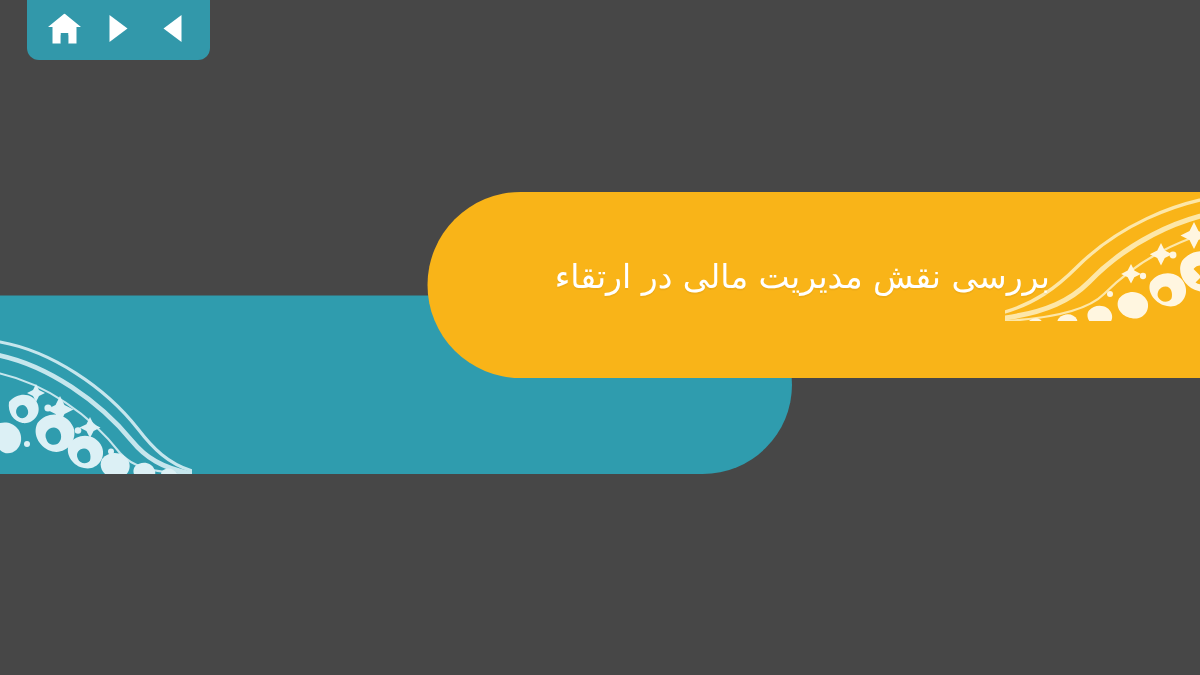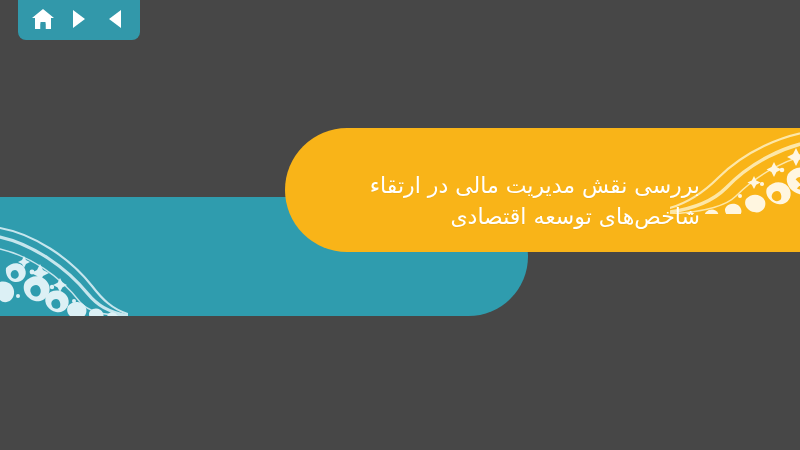--- a/index.html
+++ b/index.html
@@ -150,21 +150,20 @@
         <path d="M104 34l2.5 5 5 2.5-5 2.5-2.5 5-2.5-5-5-2.5 5-2.5z"></path>
         <path d="M84 48l2.2 4.4 4.4 2.2-4.4 2.2L84 61l-2.2-4.2-4.4-2.2 4.4-2.2z"></path>
         <rect x="120" y="52" width="9" height="9" transform="rotate(45 124.5 56.5)"></rect>
         <rect x="142" y="44" width="8" height="8" transform="rotate(45 146 48)"></rect>
       </g>
     </svg>
   </div>
 
   <div id="slide-title">
     <span class="ttl-line">بررسی نقش مدیریت مالی در ارتقاء</span>
-    <span class="ttl-line">شاخص‌های توسعه اقتصادی</span>
   </div>
 
   <div id="nav-bar">
     <div class="nav-btn">
       <svg width="18" height="20" viewBox="0 0 18 20">
         <path d="M15 1 L3 10 L15 19 Z" fill="#ffffff"></path>
       </svg>
     </div>
     <div class="nav-btn">
       <svg width="18" height="20" viewBox="0 0 18 20">

